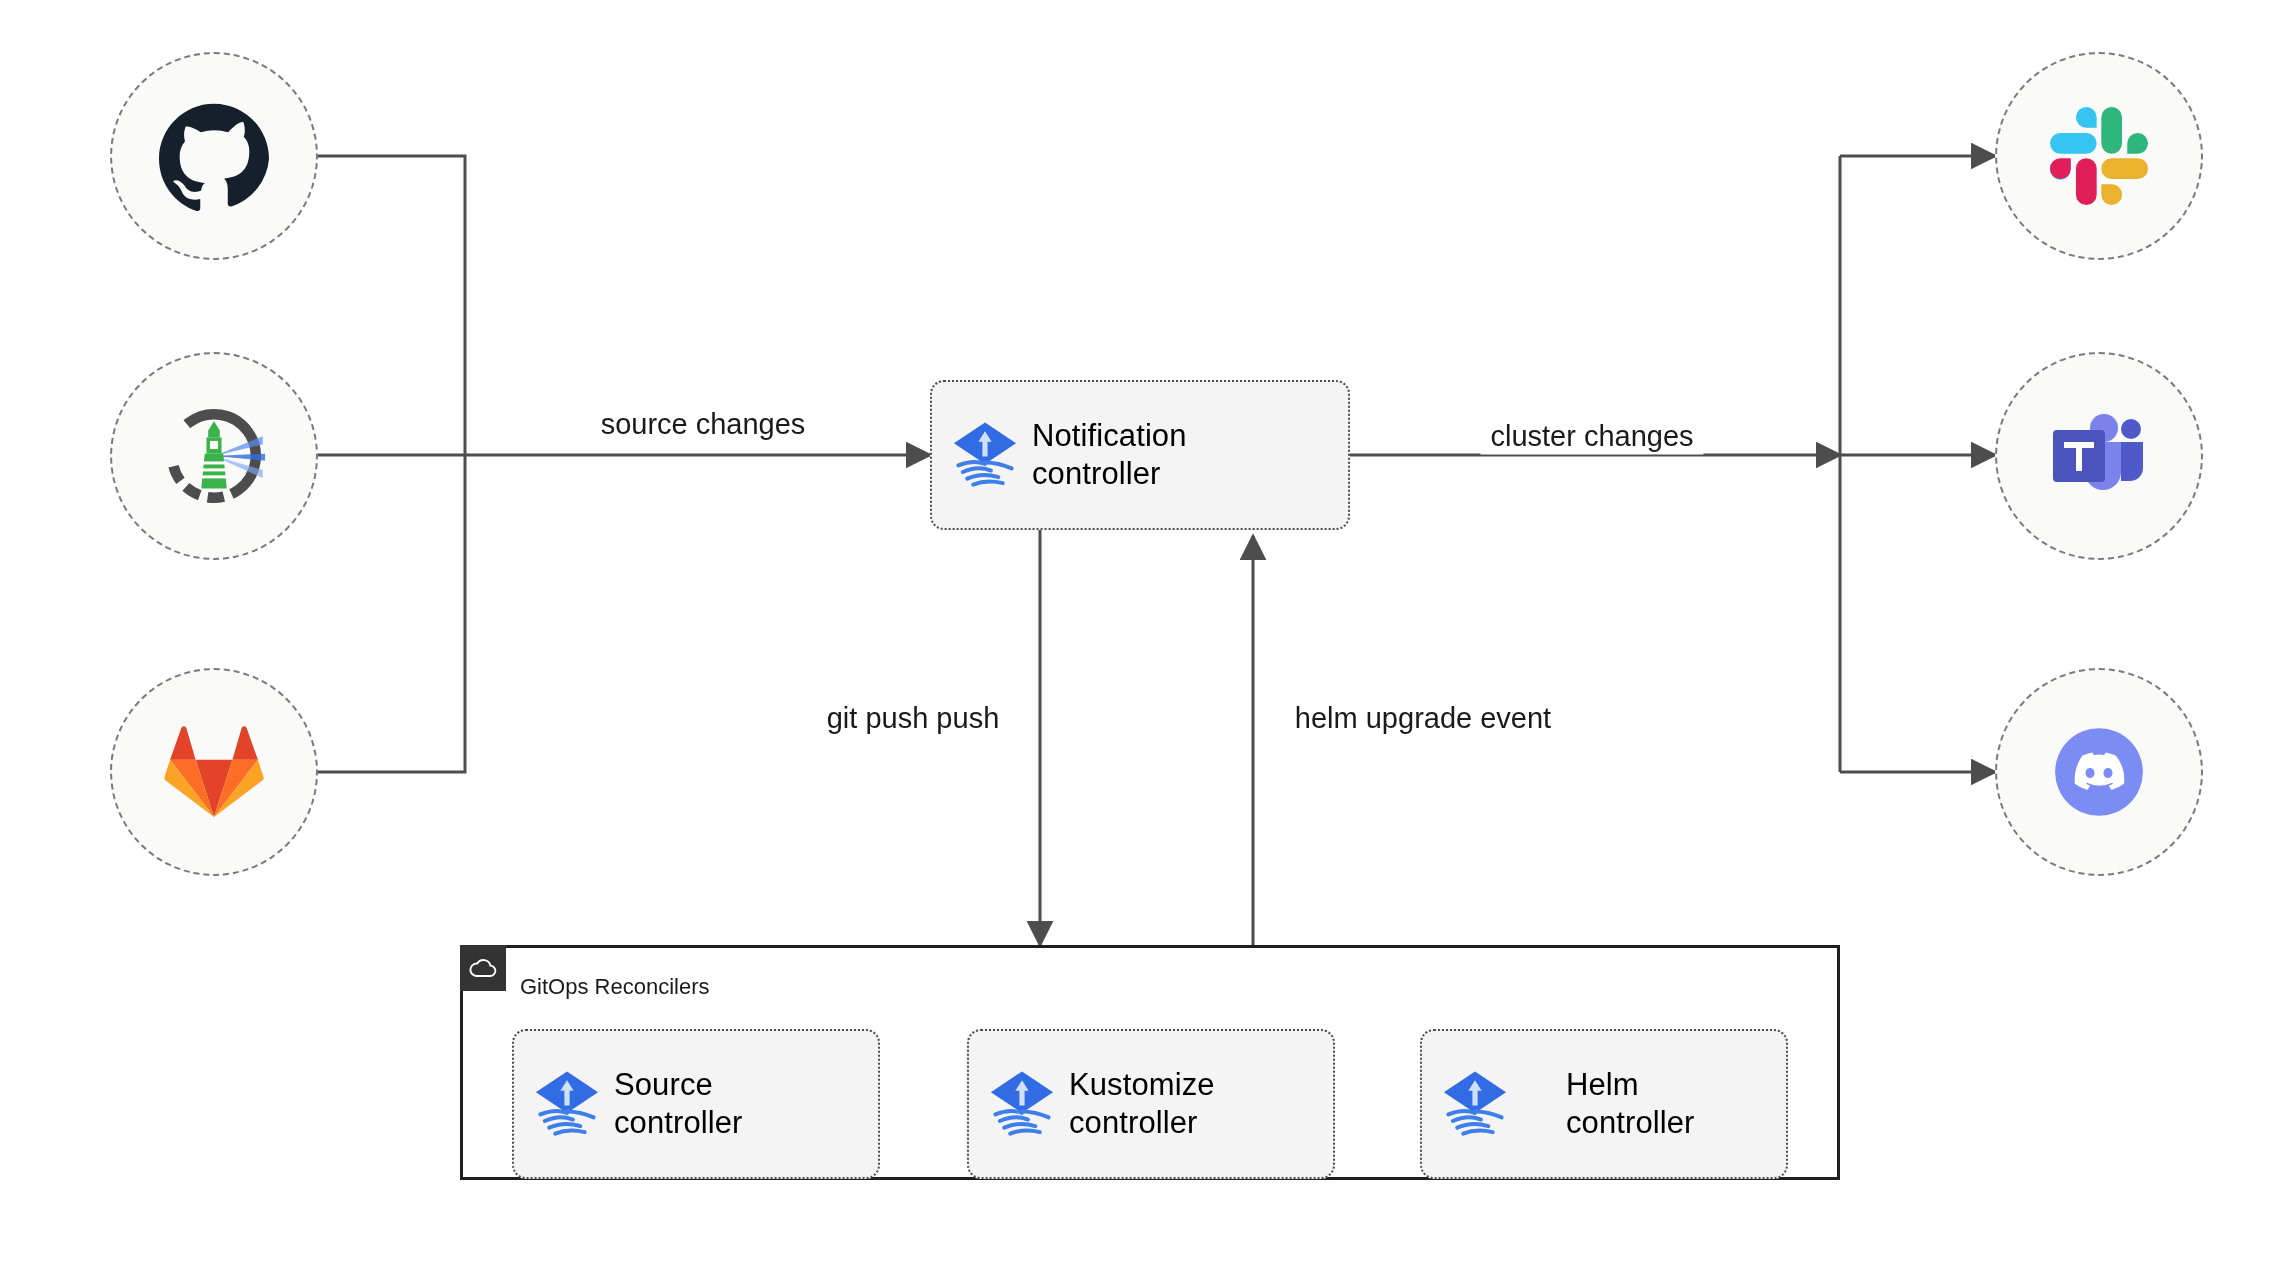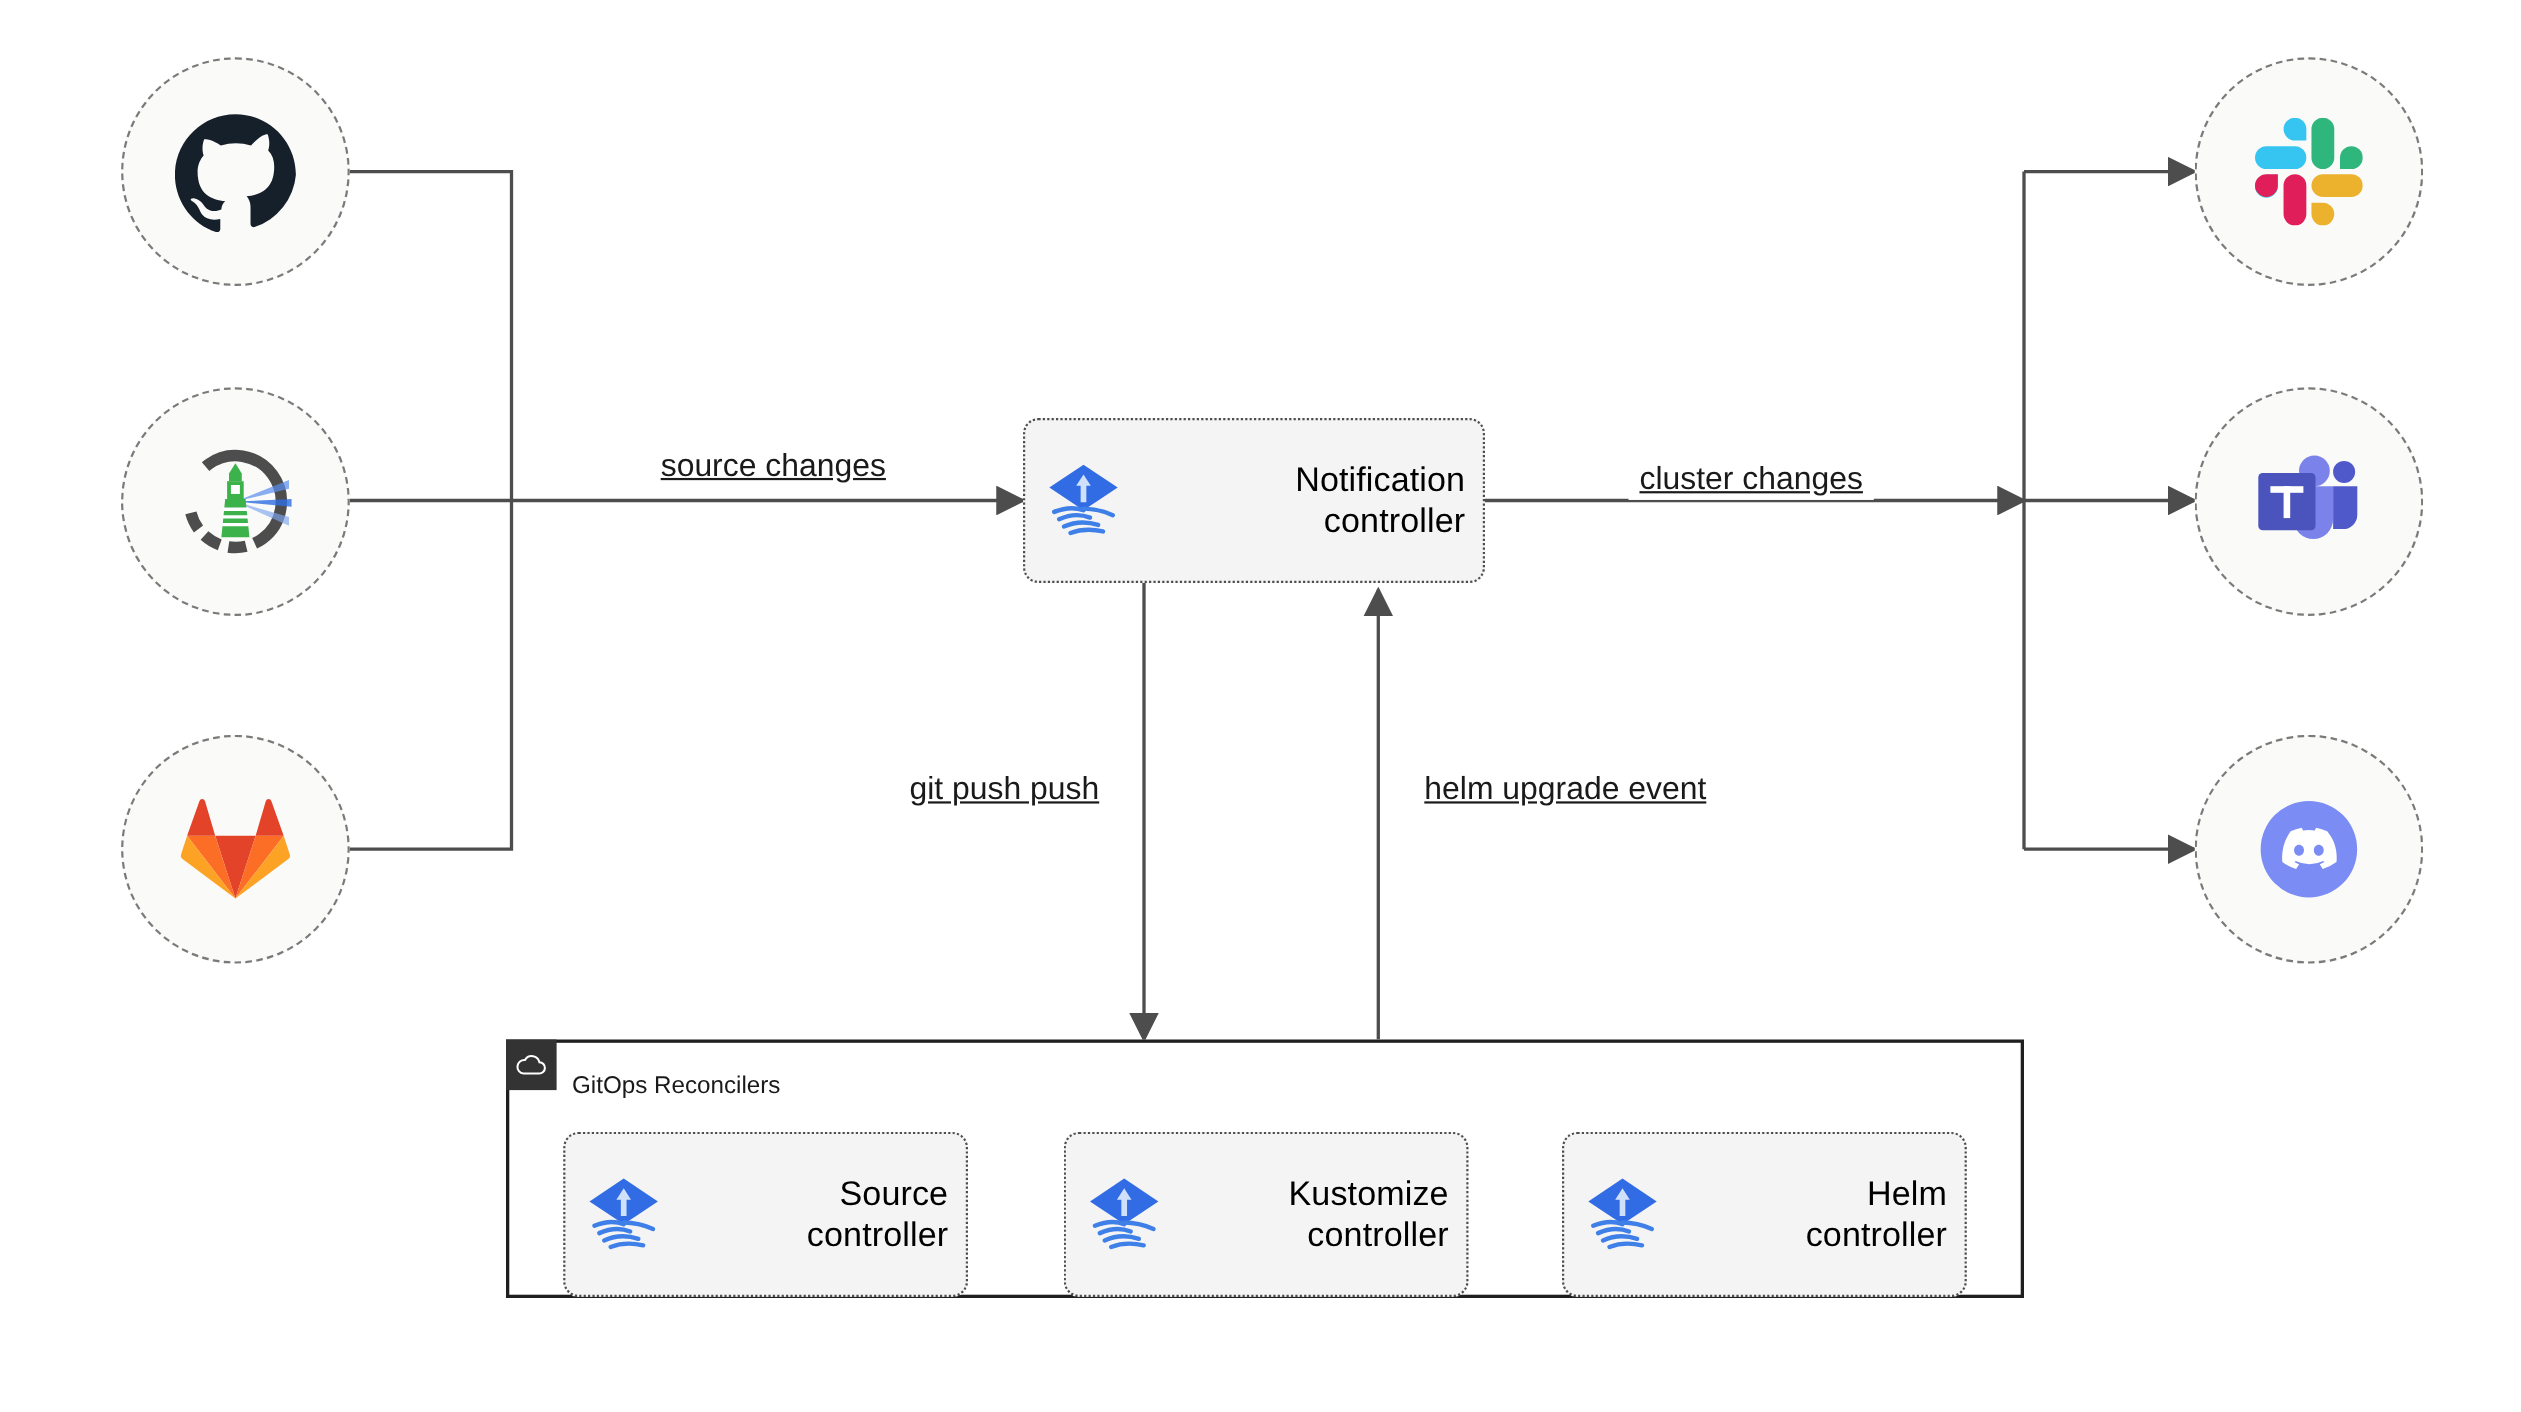--- a/index.html
+++ b/index.html
@@ -56,21 +56,21 @@
     flex: 0 0 auto;
     width: 74px;
     height: 74px;
     margin-right: 10px;
     display: flex;
     align-items: center;
     justify-content: center;
   }
   .ctrl-label {
     flex: 1 1 auto;
-    text-align: right;
+    text-align: left;
     color: #000000;
     font-size: 31px;
     line-height: 1.22;
     letter-spacing: 0.1px;
     white-space: pre-line;
     font-family: "Liberation Sans", sans-serif;
   }
   
   .group-box {
     position: absolute;
@@ -104,21 +104,20 @@
   
   .edge-label {
     position: absolute;
     font-size: 29px;
     color: #1a1a1a;
     background: #ffffff;
     padding: 2px 10px;
     white-space: nowrap;
     transform: translate(-50%, -50%);
     font-family: "Liberation Sans", sans-serif;
-    text-decoration: underline;
   }
 </style>
 </head>
 <body>
 
 <div id="canvas">
 
   <svg class="edges" viewBox="0 0 2292 1284" width="2292" height="1284">
     <defs>
       <marker id="arrow" viewBox="0 0 10 10" refX="9" refY="5" markerWidth="9" markerHeight="9" orient="auto-start-reverse">

